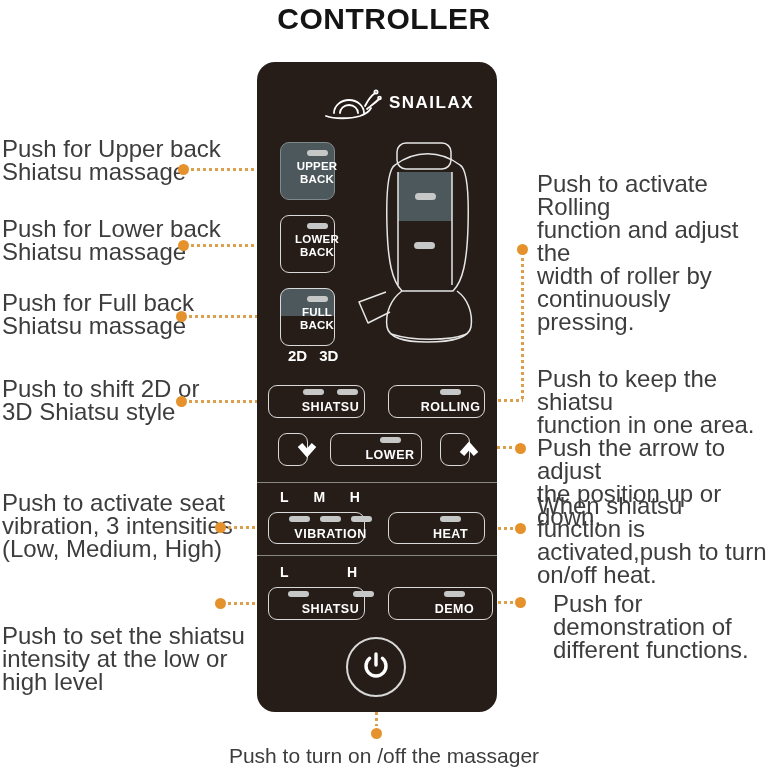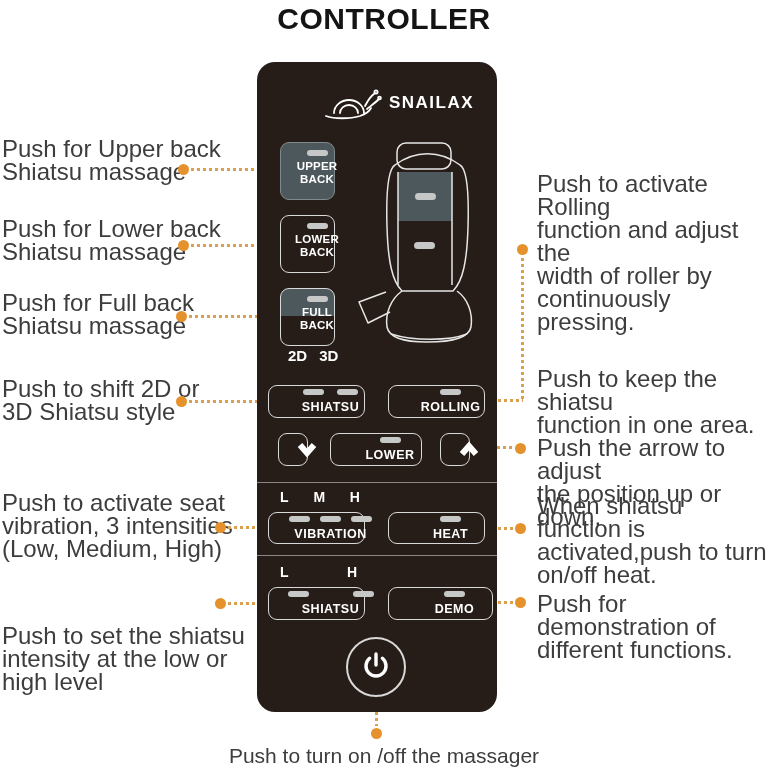--- a/index.html
+++ b/index.html
@@ -93,21 +93,21 @@
 the position up or down.</div>
   <div class="dot" style="left:515px;top:443px;"></div>
   <div class="hdash" style="left:473px;top:446px;width:42px;"></div>
 
   <div class="ann" style="left:537px;top:494px;">When shiatsu function is
 activated,push to turn
 on/off heat.</div>
   <div class="dot" style="left:515px;top:523px;"></div>
   <div class="hdash" style="left:486px;top:527px;width:29px;"></div>
 
-  <div class="ann" style="left:537px;top:592px;">Push for demonstration of
+  <div class="ann" style="left:553px;top:592px;">Push for demonstration of
 different functions.</div>
   <div class="dot" style="left:515px;top:597px;"></div>
   <div class="hdash" style="left:486px;top:601px;width:29px;"></div>
 
   <div class="vdash" style="left:375px;top:700px;height:26px;"></div>
   <div class="dot" style="left:371px;top:728px;"></div>
   <div class="ann" style="left:0;top:744px;width:768px;text-align:center;font-size:21px;">Push to turn on /off the massager</div>
 
   <div class="remote">
 

